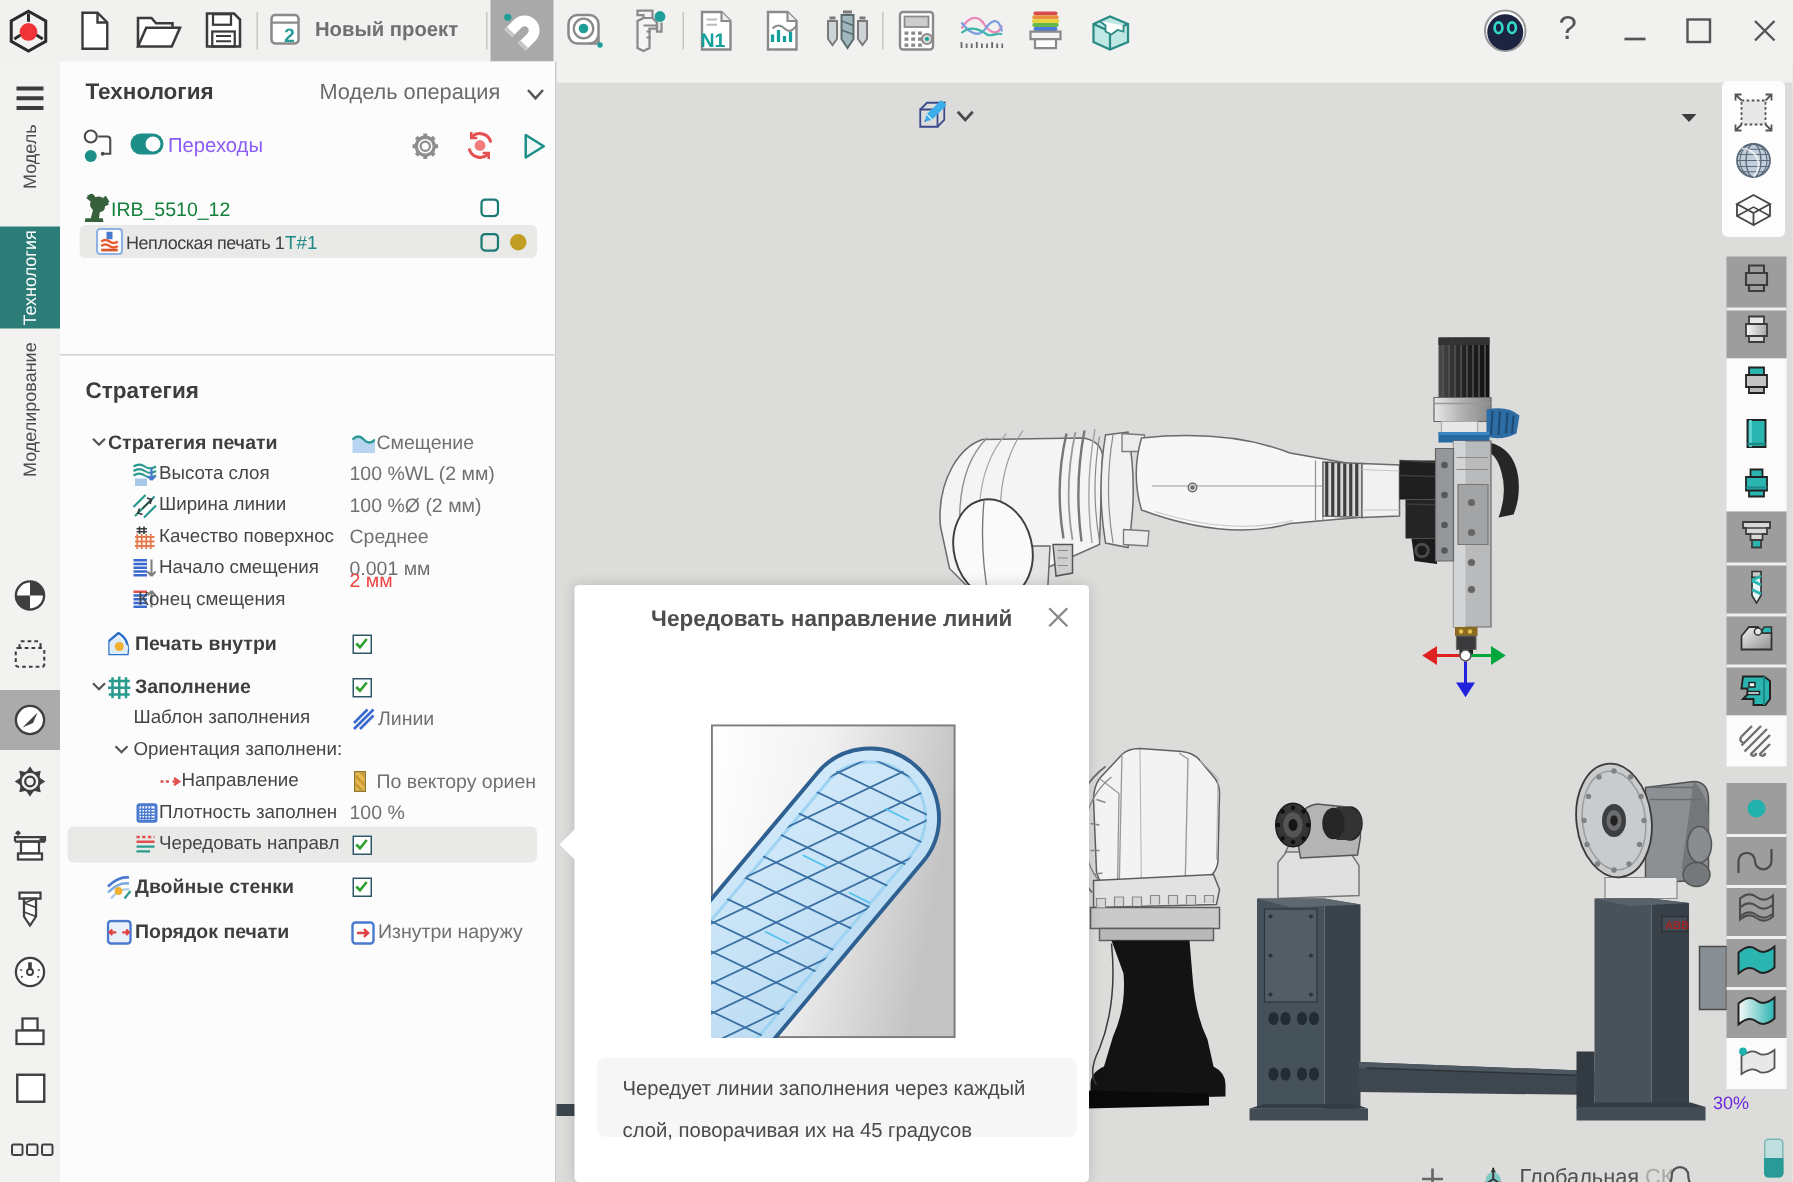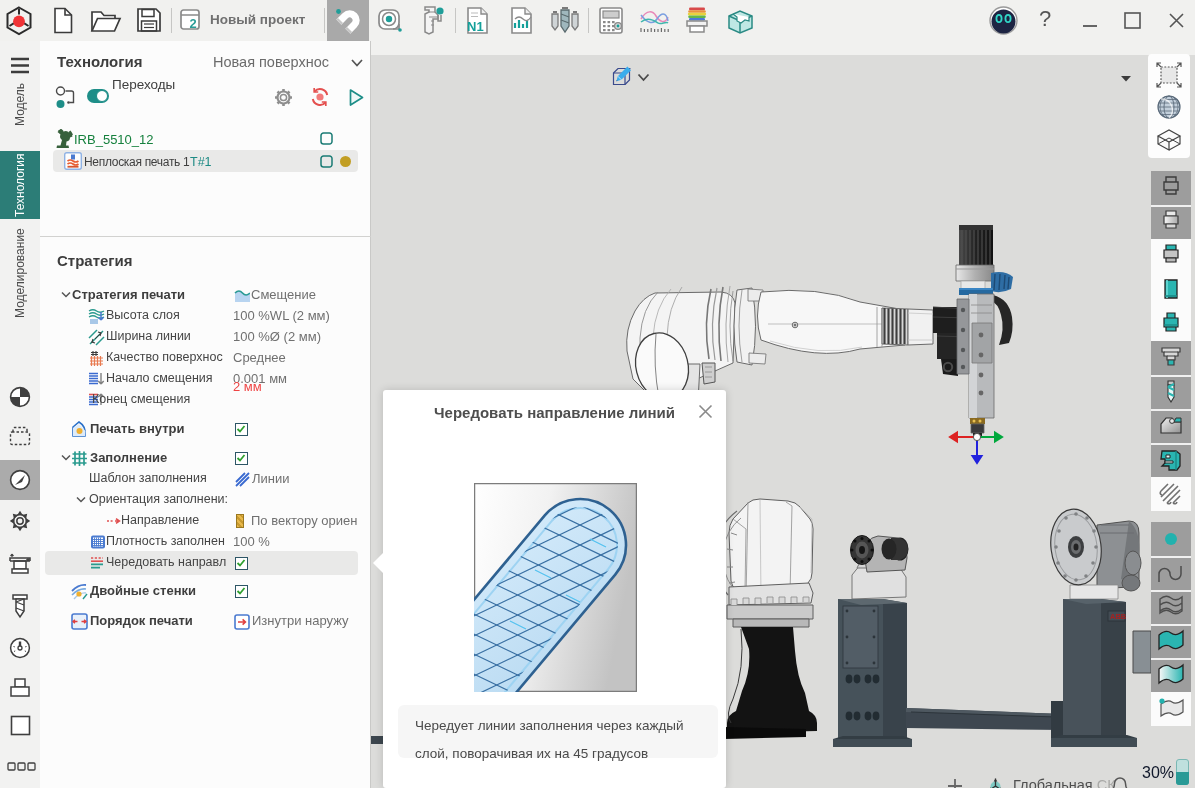--- a/index.html
+++ b/index.html
@@ -229,34 +229,34 @@
 </svg>
 
 <svg class="abs" style="left:7px;top:721px" width="29" height="10" viewBox="0 0 29 10">
 <rect x="1" y="1" width="7" height="7" rx="1" fill="none" stroke="#3f3f3f" stroke-width="1.3"></rect>
 <rect x="11" y="1" width="7" height="7" rx="1" fill="none" stroke="#3f3f3f" stroke-width="1.3"></rect>
 <rect x="21" y="1" width="7" height="7" rx="1" fill="none" stroke="#3f3f3f" stroke-width="1.3"></rect>
 </svg>
 </div>
 <div id="panel">
 <div class="abs" style="left:17px;top:12px;font-size:15px;font-weight:bold;color:#3d3d3d">Технология</div>
-<div class="abs" style="left:173px;top:13px;font-size:14.5px;color:#6b6b6b">Новая поверхнос</div>
+<div class="abs" style="left:173px;top:13px;font-size:14.5px;color:#6b6b6b">Модель операция</div>
 <svg class="abs" style="left:311px;top:18px" width="12" height="8" viewBox="0 0 12 8">
       <path d="M1 1 L6 6.5 L11 1" fill="none" stroke="#555" stroke-width="1.7"></path>
     </svg>
 
 <svg class="abs" style="left:15px;top:45px" width="23" height="23" viewBox="0 0 23 23">
 <circle cx="5.5" cy="5" r="4" fill="#fff" stroke="#4a4a4a" stroke-width="1.4"></circle>
 <circle cx="5.5" cy="18" r="4" fill="#1e8e88"></circle>
 <path d="M10.5 5 h6 a2 2 0 0 1 2 2 v9.5 h-4" fill="none" stroke="#4a4a4a" stroke-width="1.4"></path>
 <circle cx="13.5" cy="16.5" r="1.3" fill="#4a4a4a"></circle>
 </svg>
 <div class="abs" style="left:47px;top:48px;width:22px;height:14px;border-radius:7px;background:#1e8e88"></div>
 <div class="abs" style="left:56px;top:49px;width:12px;height:12px;border-radius:6px;background:#fff;border:1px solid #1e8e88"></div>
-<div class="abs" style="left:72px;top:36px;font-size:13.5px;color:#404040">Переходы</div>
+<div class="abs" style="left:72px;top:48px;font-size:13.5px;color:#8b5cf6">Переходы</div>
 <svg class="abs" style="left:234px;top:47px" width="19" height="19" viewBox="0 0 19 19">
 <g fill="none" stroke="#8e8e8e">
 <circle cx="9.5" cy="9.5" r="3.1" stroke-width="1.5"></circle>
 <circle cx="9.5" cy="9.5" r="6" stroke-width="2.2"></circle>
 <g stroke-width="2.6">
 <path d="M9.5 1 v3 M9.5 15 v3 M1 9.5 h3 M15 9.5 h3 M3.5 3.5 l2.1 2.1 M13.4 13.4 l2.1 2.1 M15.5 3.5 l-2.1 2.1 M5.6 13.4 l-2.1 2.1"></path>
 </g>
 </g>
 </svg>
 <svg class="abs" style="left:270px;top:46px" width="20" height="20" viewBox="0 0 20 20">
@@ -860,16 +860,16 @@
           <stop offset="1" stop-color="#2ab5b1"></stop>
         </linearGradient>
       </defs>
 <path d="M2 6 q7-6 12-2 t12-2 v14 q-7 6-12 2 t-12 2 Z" fill="url(#fg)" stroke="#222" stroke-width="1.3"></path>
 </svg>
 <svg class="abs" style="left:1157px;top:697px" width="28" height="25" viewBox="0 0 28 25">
 <path d="M4 7 q7-5 11-2 t11-2 v12 q-7 5-11 2 t-11 2 Z" fill="#e8e8e8" stroke="#555" stroke-width="1.2"></path>
 <circle cx="5" cy="4" r="2.6" fill="#22b2ae"></circle>
 </svg>
 
-<div class="abs" style="left:1142px;top:764px;font-size:16px;color:#0f172a">30%</div>
+<div class="abs" style="left:1142px;top:728px;font-size:12px;color:#6d28d9">30%</div>
 <div class="abs" style="left:1176px;top:759px;width:13px;height:26px;border-radius:3px;background:#bfe0de;border:1px solid #7ab8b4"></div>
 <div class="abs" style="left:1176px;top:772px;width:13px;height:13px;border-radius:0 0 3px 3px;background:#2a9a96"></div>
 </div>
 
 </body></html>

